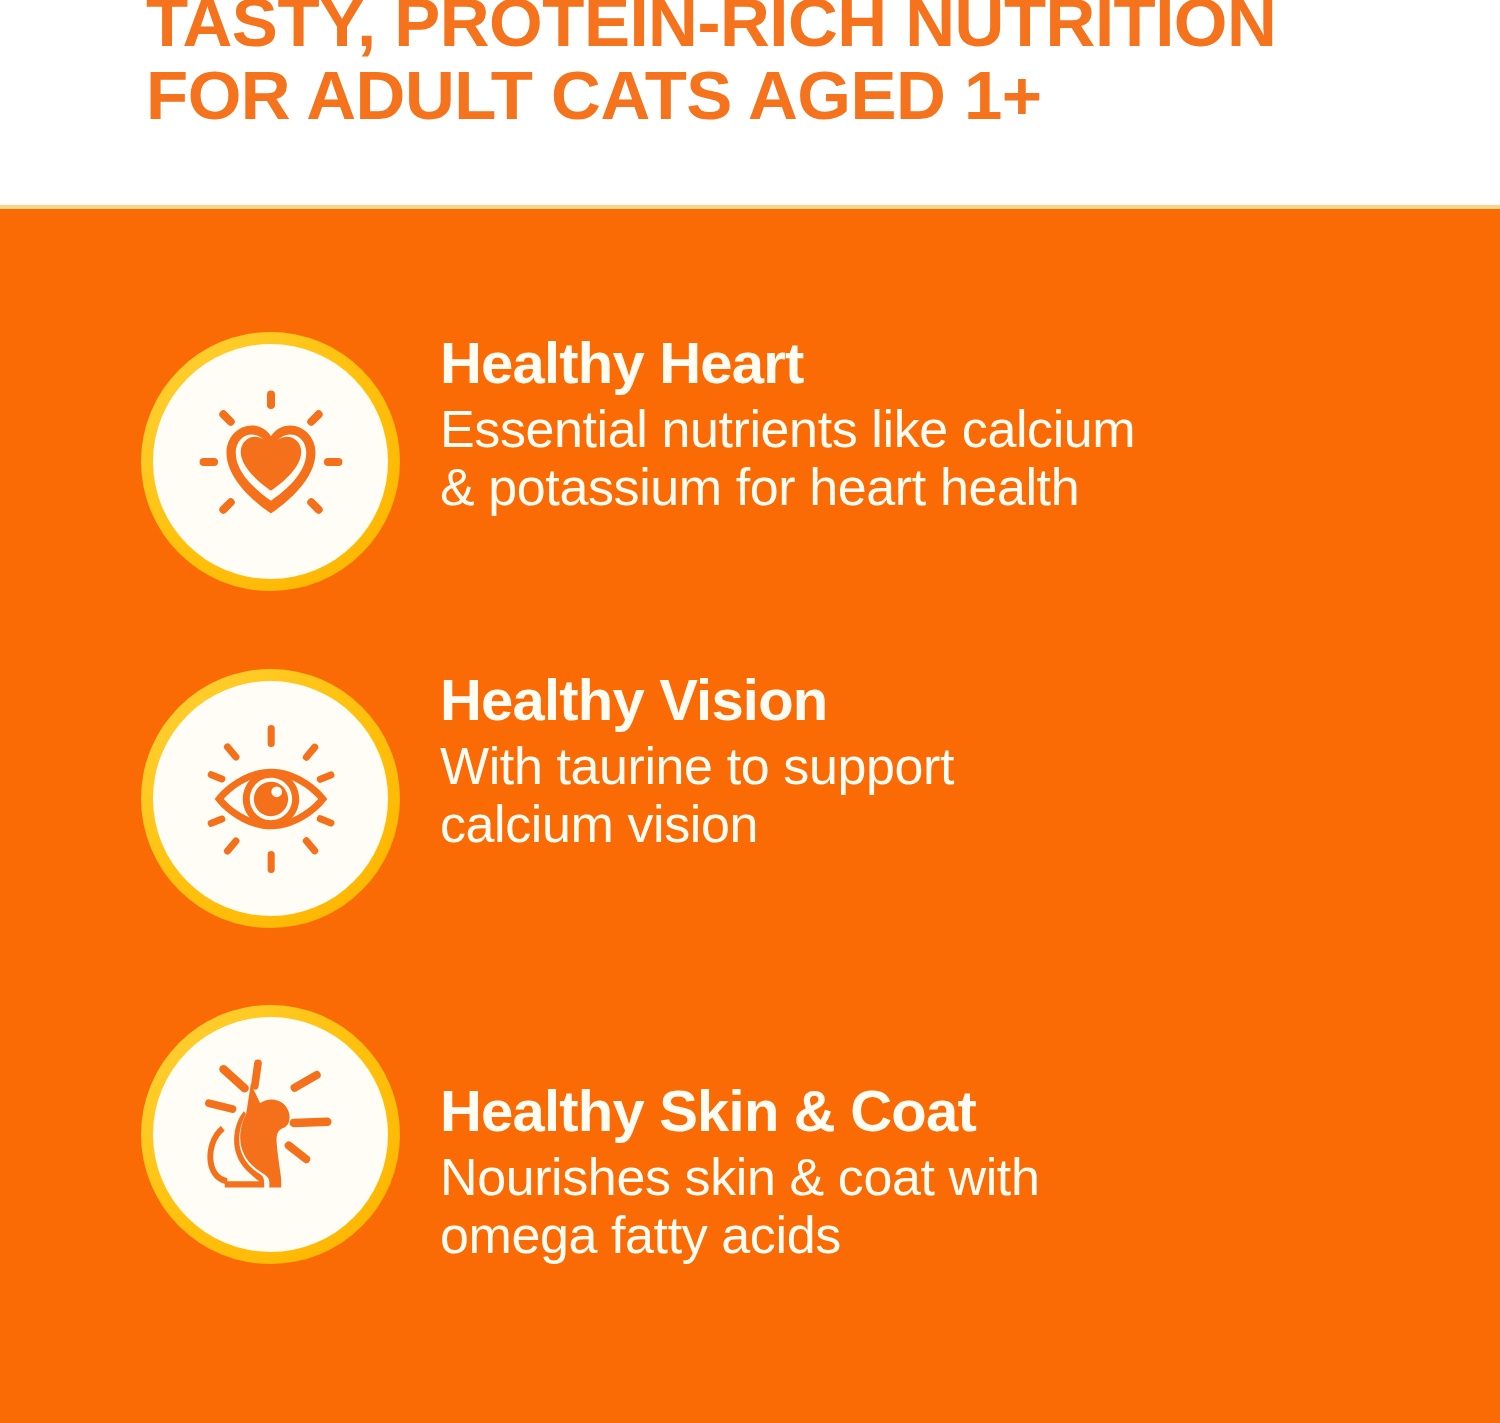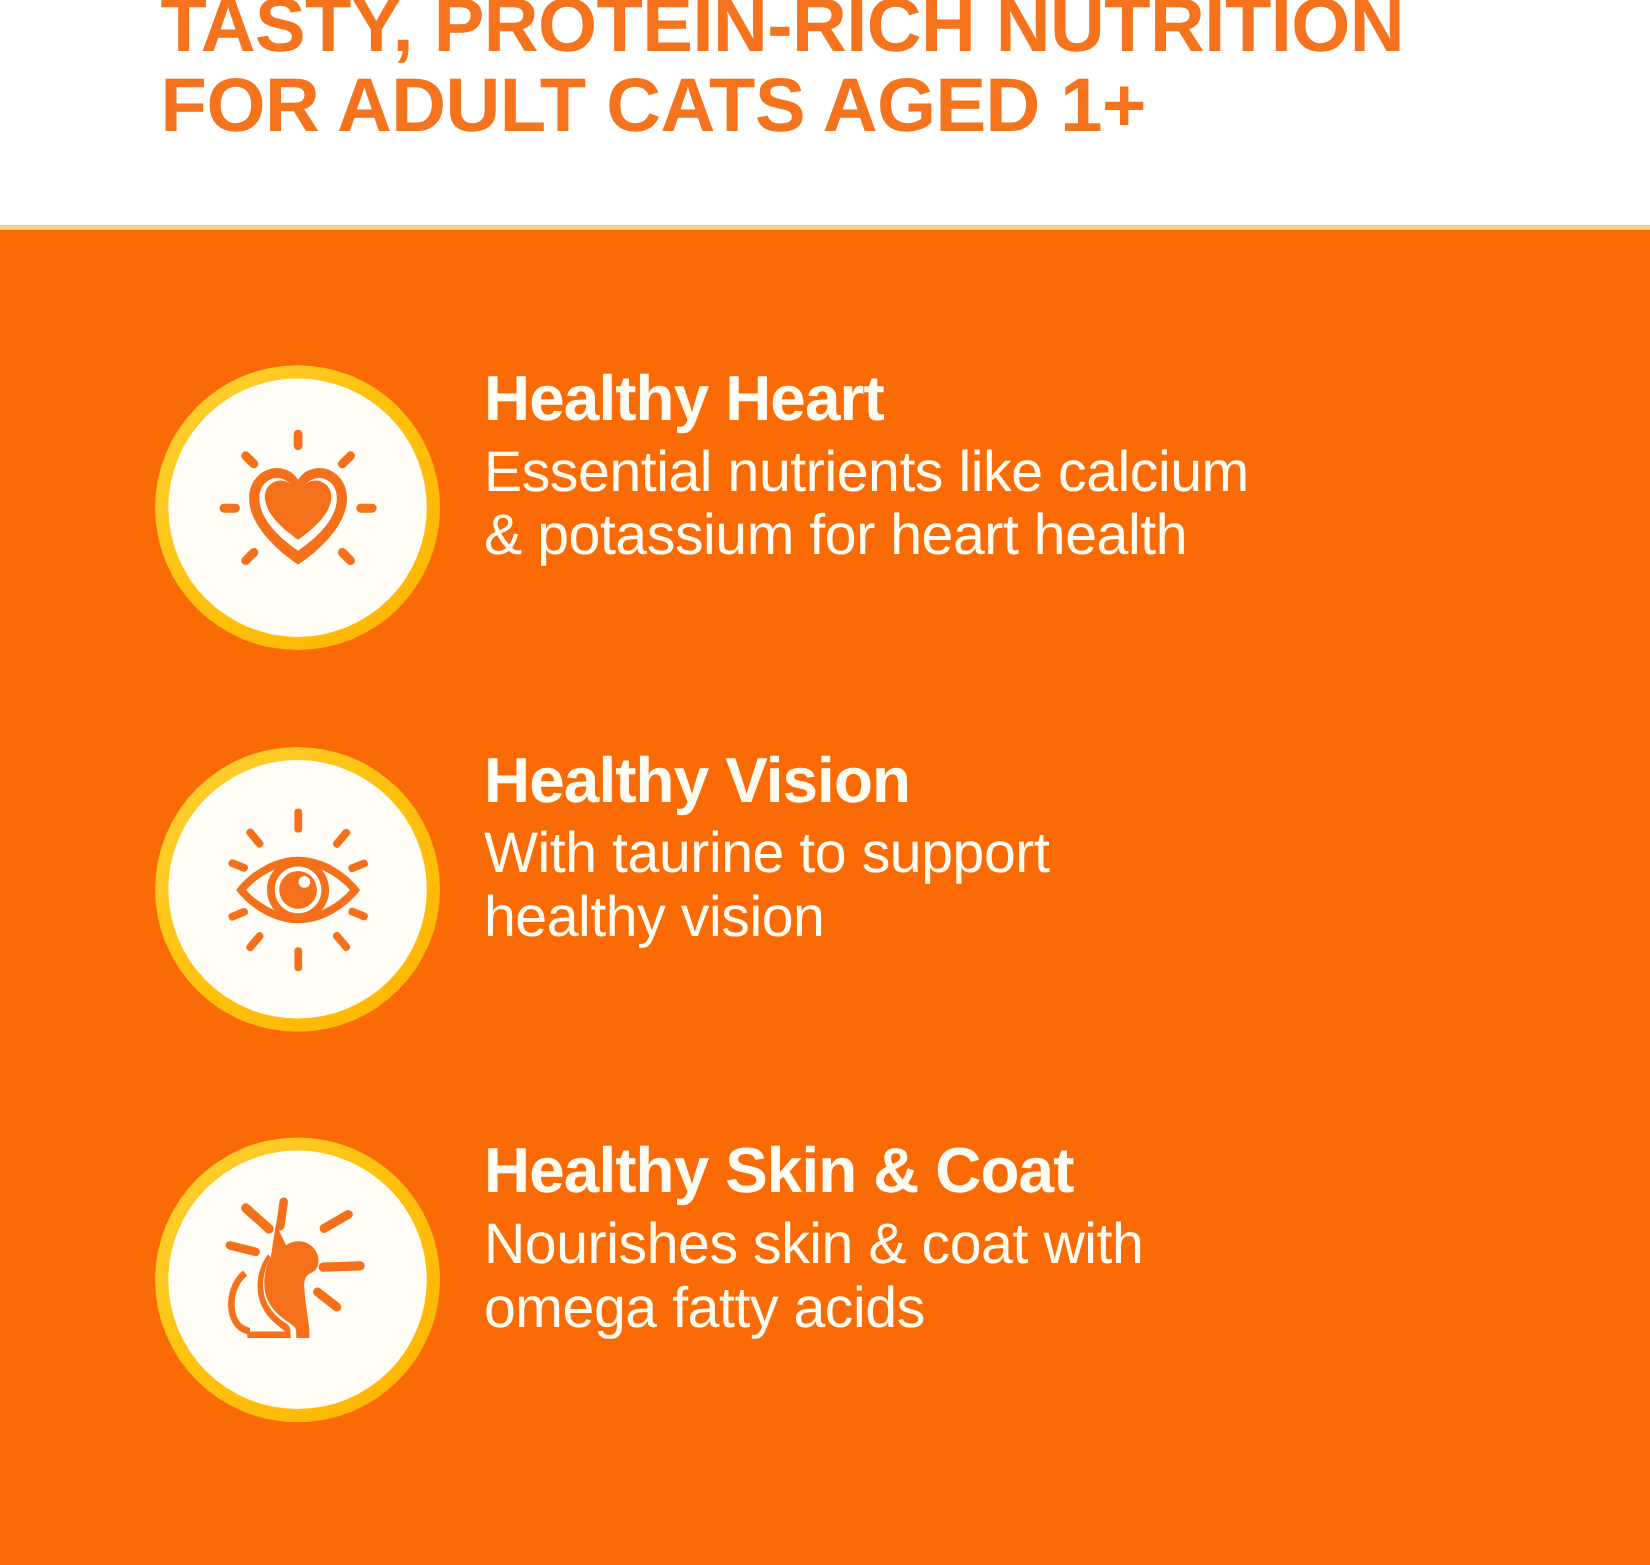--- a/index.html
+++ b/index.html
@@ -61,22 +61,22 @@
 
   
   .benefit-row {
     position: absolute;
     left: 0;
     width: 1500px;
     display: flex;
     align-items: flex-start;
   }
   .row-0 { top: 123px; }
-  .row-1 { top: 470px; }
-  .row-2 { top: 825px; }
+  .row-1 { top: 460px; }
+  .row-2 { top: 796px; align-items: flex-end; }
 
   .badge {
     position: relative;
     flex: 0 0 auto;
     width: 259px;
     height: 259px;
     margin-left: 141px;
     border-radius: 50%;
     background: #FFC20E;
     background-image: linear-gradient(135deg, #FFD23A 0%, #FFC20E 45%, #FFB400 100%);
@@ -205,21 +205,21 @@
                      M50 37.4 C43.0 37.4 37.4 43.0 37.4 50.0 C37.4 57.0 43.0 62.6 50 62.6 C57.0 62.6 62.6 57.0 62.6 50.0 C62.6 43.0 57.0 37.4 50 37.4 Z"></path>
 
             <path d="M50 39.8 C55.6 39.8 60.2 44.4 60.2 50.0 C60.2 55.6 55.6 60.2 50 60.2 C44.4 60.2 39.8 55.6 39.8 50.0 C39.8 44.4 44.4 39.8 50 39.8 Z
                      M53.4 42.5 A3.2 3.2 0 1 0 53.4 48.9 A3.2 3.2 0 1 0 53.4 42.5 Z"></path>
           </g>
         </svg>
       </div>
       <div class="texts">
         <p class="b-title">Healthy Vision</p>
         <p class="b-desc">With taurine to support
-healthy vision</p>
+calcium vision</p>
       </div>
     </div>
 
     <div class="benefit-row row-2">
       <div class="badge">
         <svg viewBox="0 0 100 100">
           <g fill="#F4701B">
 
             <rect x="10.5" y="30.5" width="19" height="4.6" rx="2.3" transform="rotate(14 20 33)"></rect>
             <rect x="17.0" y="14.0" width="22" height="5.0" rx="2.5" transform="rotate(42 28 16.5)"></rect>

